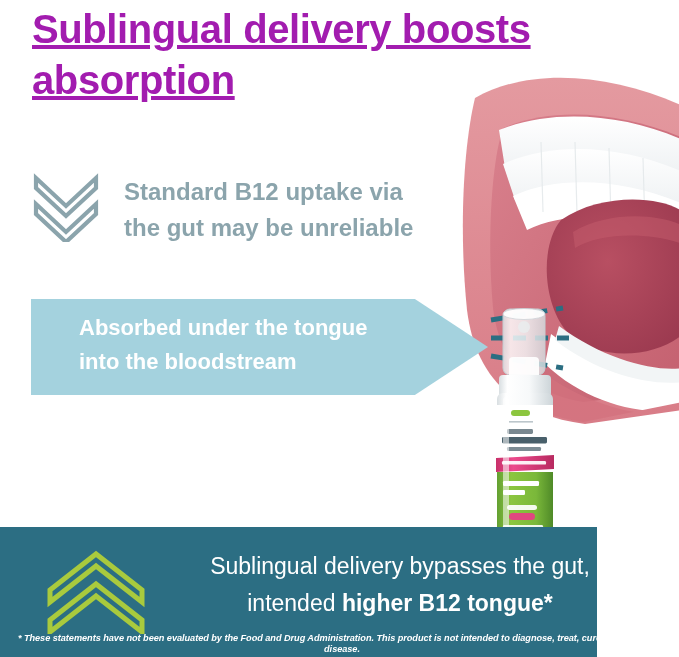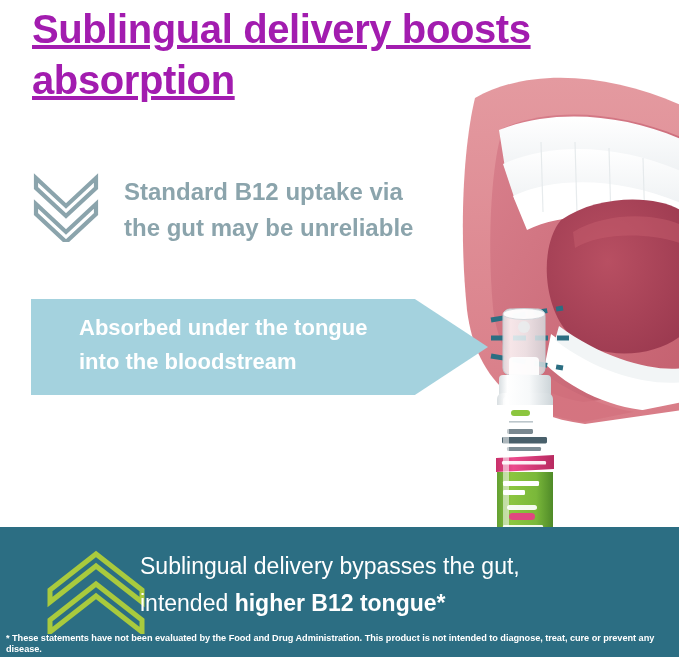--- a/index.html
+++ b/index.html
@@ -44,33 +44,35 @@
   }
 
   
   .mouth{position:absolute;left:433px;top:72px;width:250px;height:360px;}
 
   
   .bottle{position:absolute;left:487px;top:305px;width:86px;height:248px;}
 
   
   .band{
-    position:absolute;left:0;top:527px;width:679px;height:130px;
+    position:absolute;left:0;top:527px;width:597px;height:130px;
     background:#2c6e83;
+    text-align:center;
   }
   .band-chevrons{position:absolute;left:44px;top:23px;width:104px;height:84px;}
   .band-text{
     position:absolute;left:140px;top:21px;width:520px;
     font-size:23px;line-height:1.62;color:#ffffff;font-weight:400;
   }
   .band-text b{font-weight:700;}
   .disclaimer{
     position:absolute;left:6px;top:106px;width:672px;
     font-size:9.2px;line-height:1.2;color:#ffffff;font-weight:600;
     letter-spacing:-0.05px;
+    font-style:italic;
   }
 </style>
 </head>
 <body>
 
 <div id="canvas">
 
   <div class="headline">Sublingual delivery boosts
 absorption</div>
 

